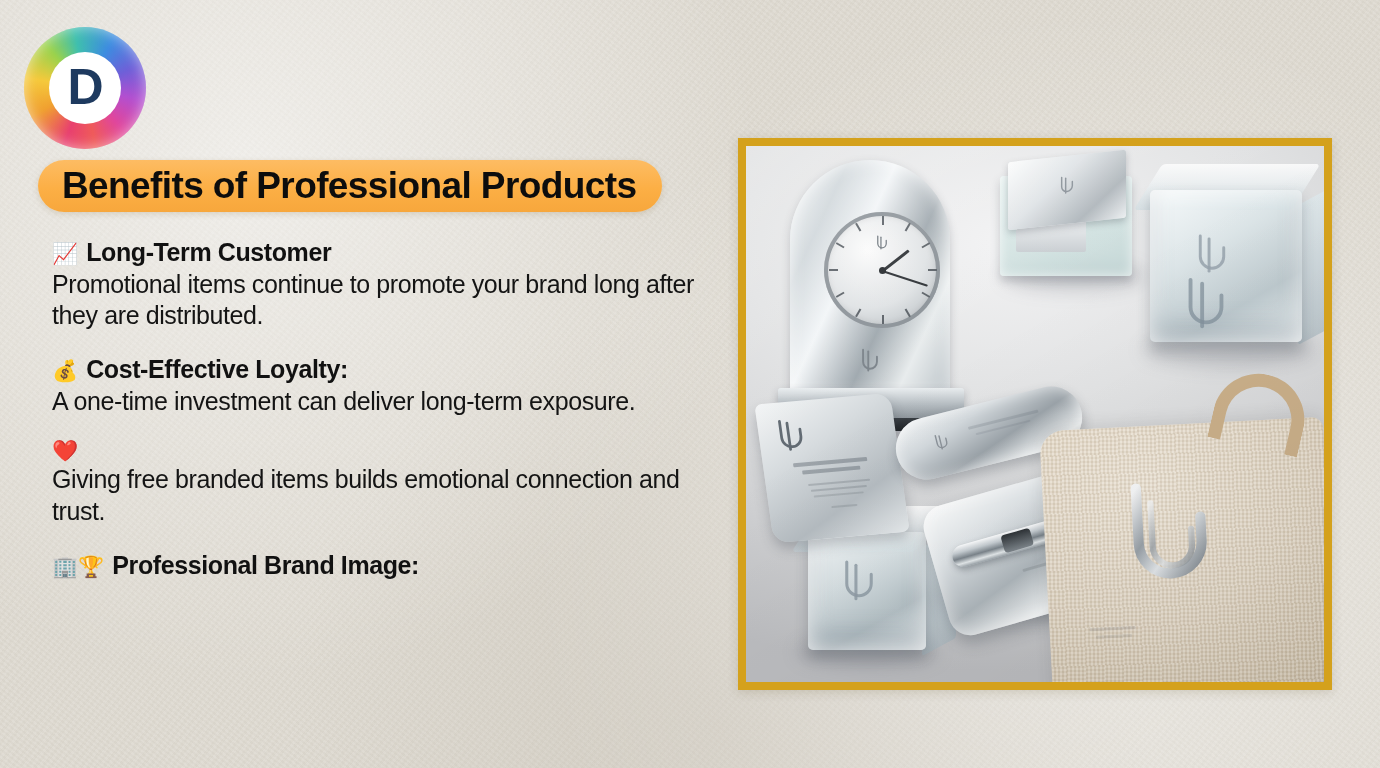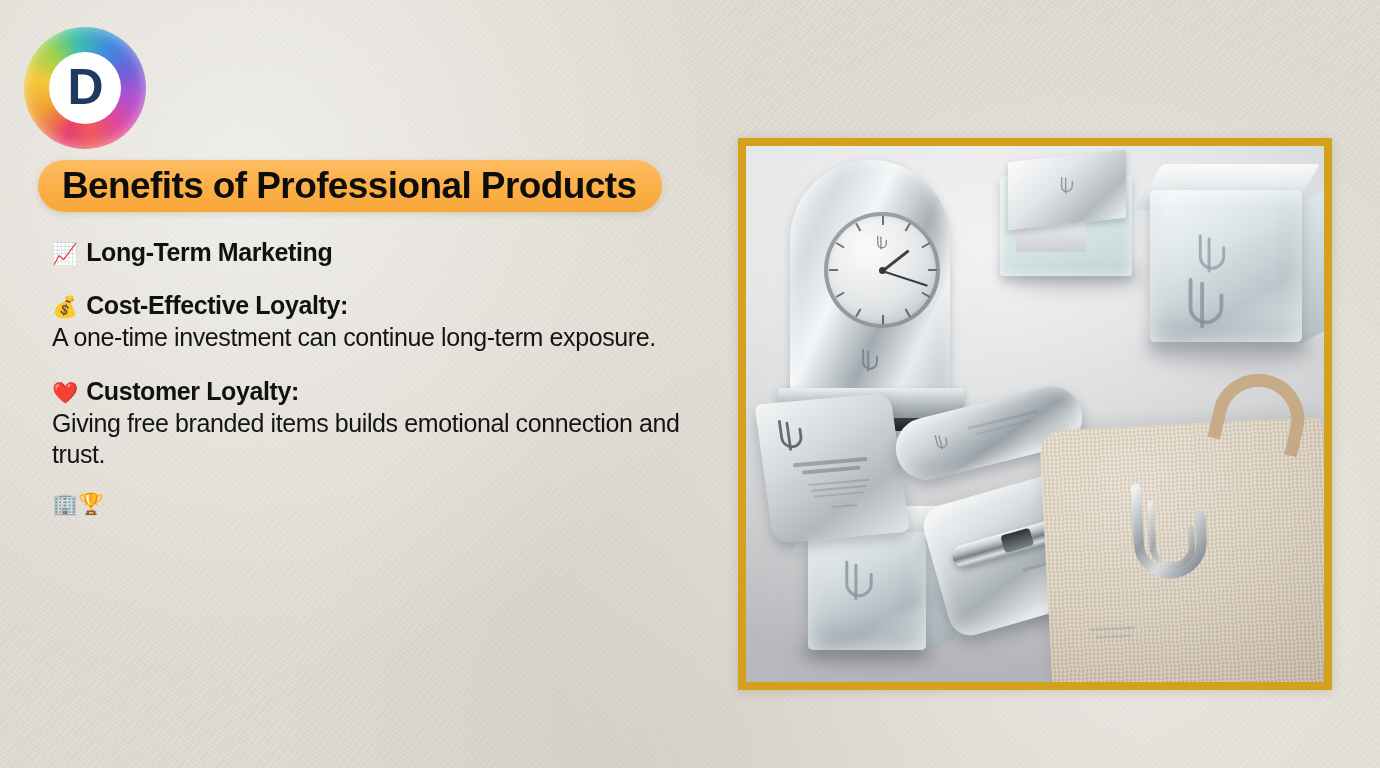--- a/index.html
+++ b/index.html
@@ -299,43 +299,44 @@
 
   <div class="title-pill">
     <span class="title-text">Benefits of Professional Products</span>
   </div>
 
   <div class="benefits">
 
     <div class="benefit">
       <div class="benefit-head">
         <span class="benefit-emoji">📈</span>
-        <span class="benefit-title">Long-Term Marketing</span>
-      </div>
+        <span class="benefit-title">Long-Term Customer</span>
+      </div>
+      <div class="benefit-body">Promotional items continue to promote your brand long after they are distributed.</div>
     </div>
 
     <div class="benefit">
       <div class="benefit-head">
         <span class="benefit-emoji">💰</span>
         <span class="benefit-title">Cost-Effective Loyalty:</span>
       </div>
-      <div class="benefit-body">A one-time investment can continue long-term exposure.</div>
+      <div class="benefit-body">A one-time investment can deliver long-term exposure.</div>
     </div>
 
     <div class="benefit">
       <div class="benefit-head">
         <span class="benefit-emoji">❤️</span>
-        <span class="benefit-title">Customer Loyalty:</span>
       </div>
       <div class="benefit-body">Giving free branded items builds emotional connection and trust.</div>
     </div>
 
     <div class="benefit">
       <div class="benefit-head">
         <span class="benefit-emoji">🏢🏆</span>
+        <span class="benefit-title">Professional Brand Image:</span>
       </div>
     </div>
 
   </div>
 
   <div class="photo-panel">
     <div class="photo-inner">
 
       <div class="shadow-soft" style="left:20px;  top:272px; width:210px; height:34px;"></div>
       <div class="shadow-soft" style="left:258px; top:116px; width:140px; height:28px;"></div>

